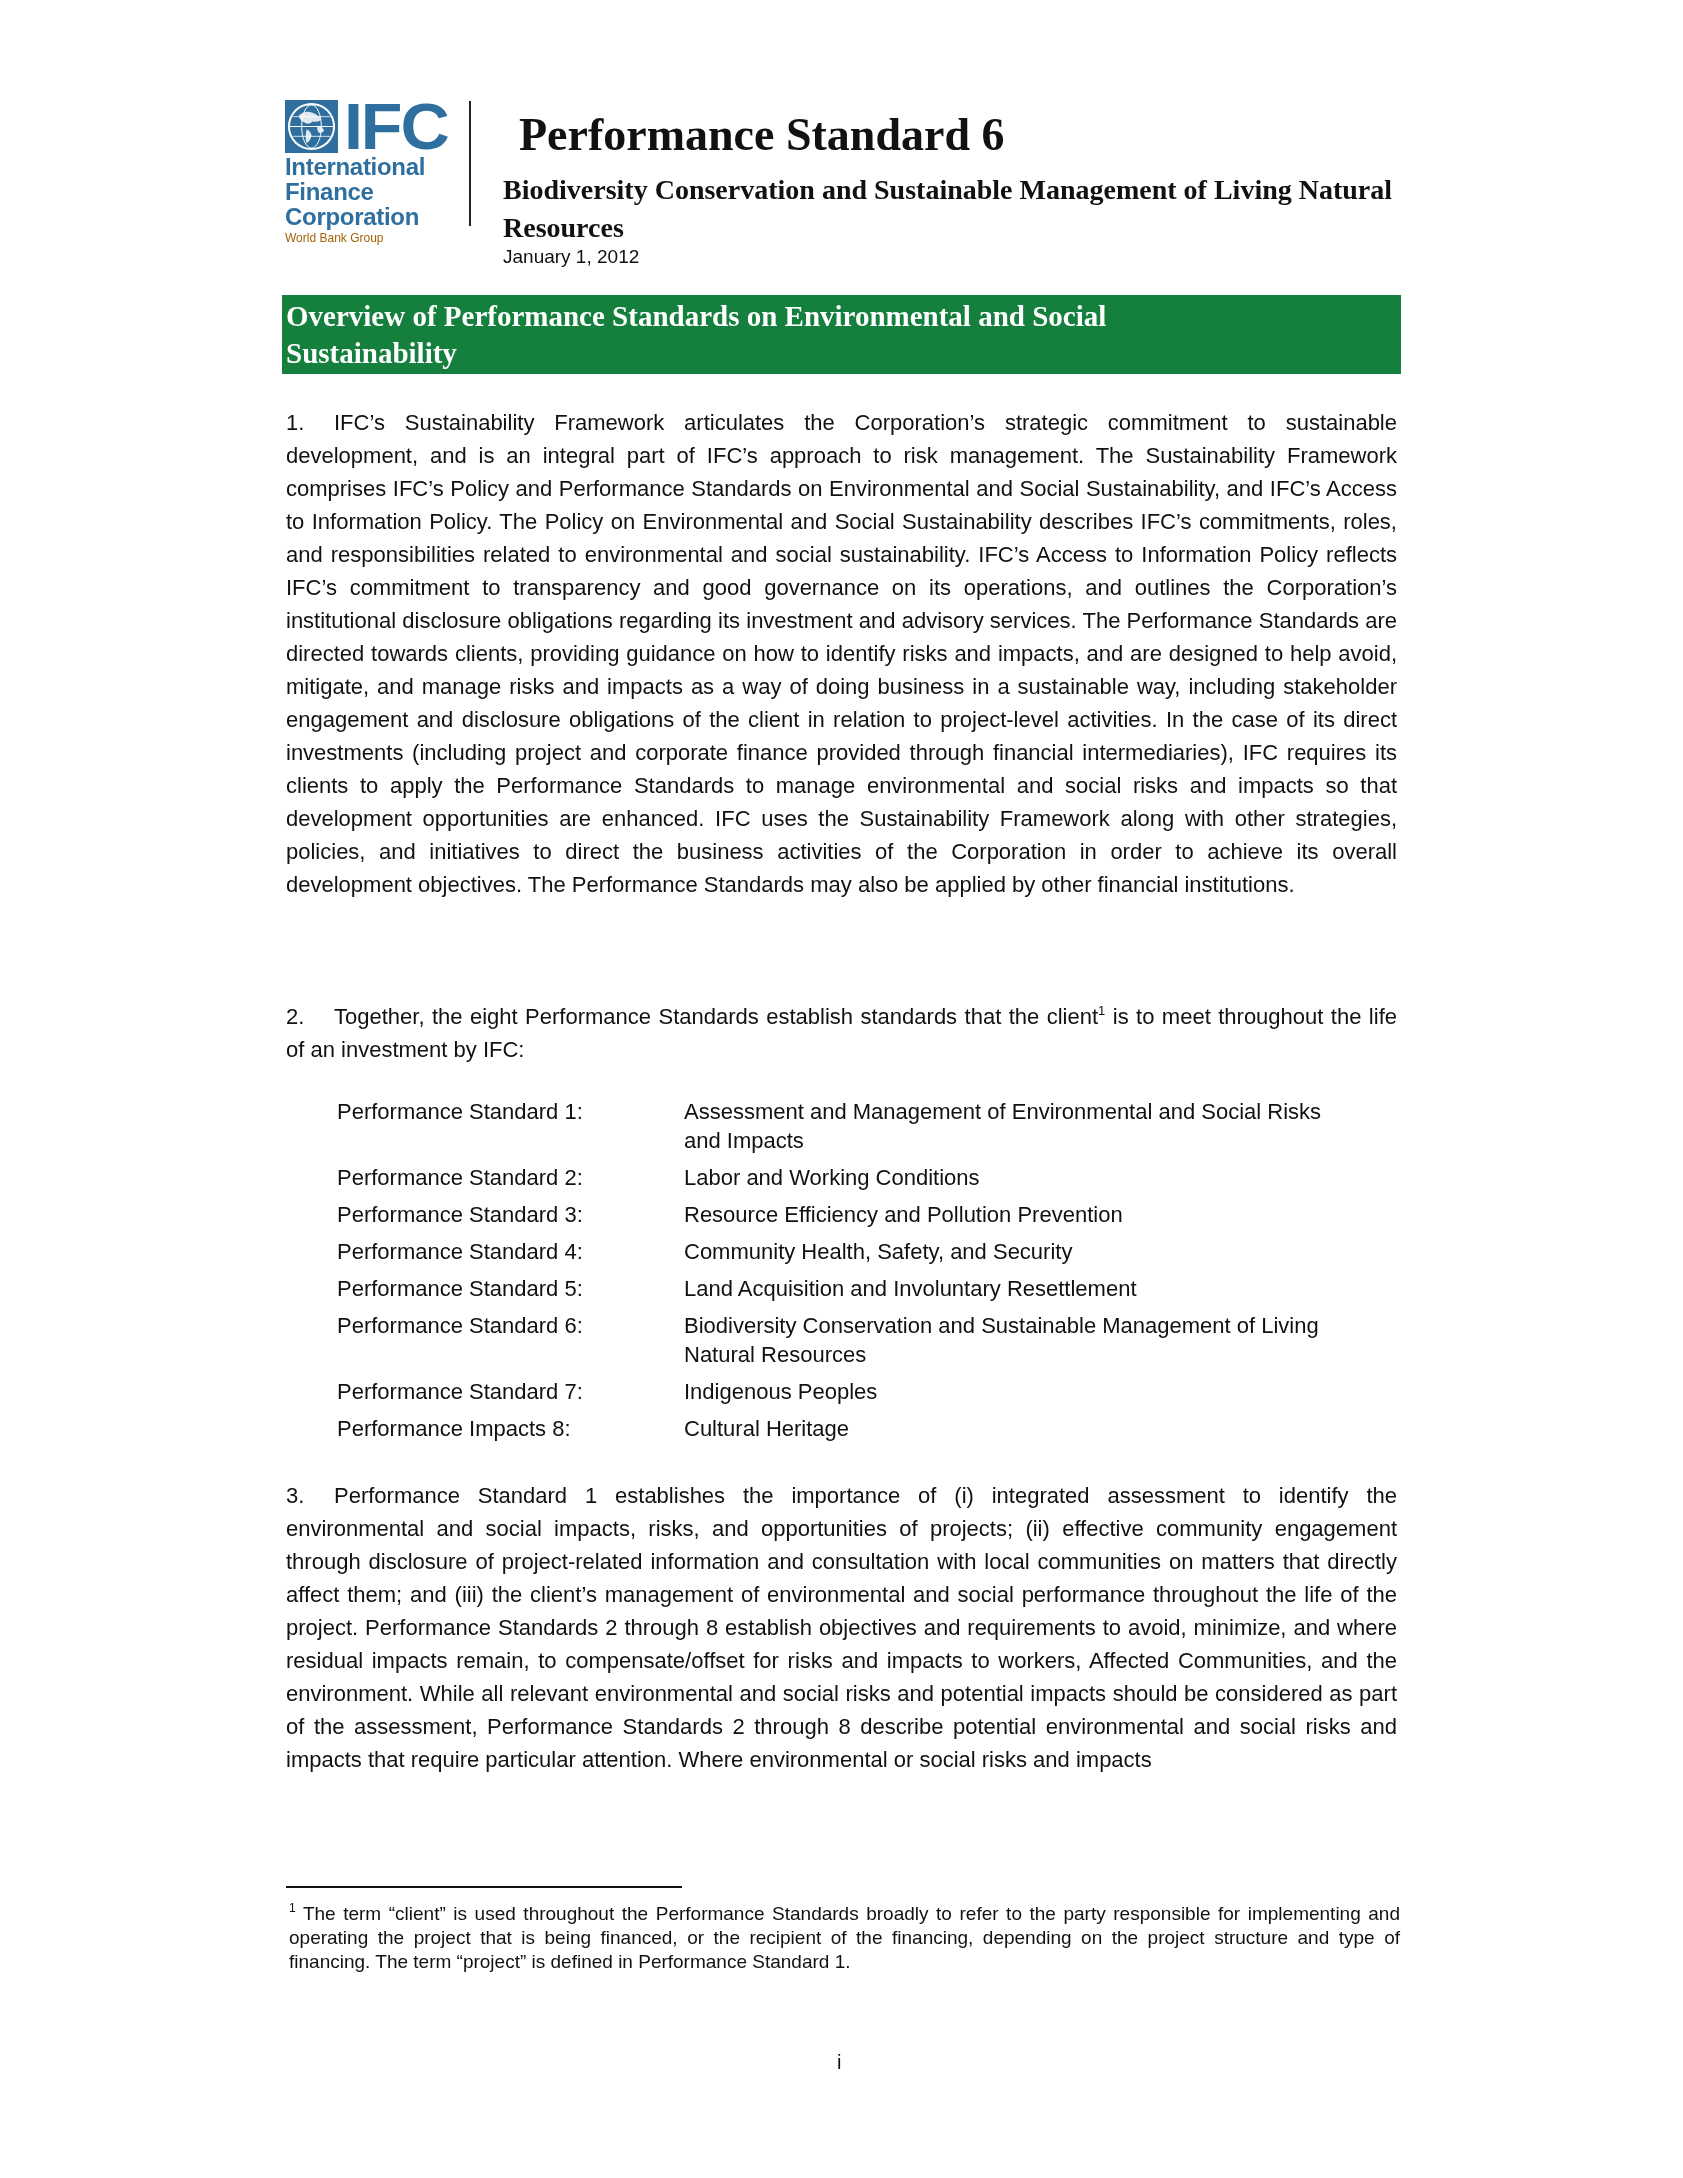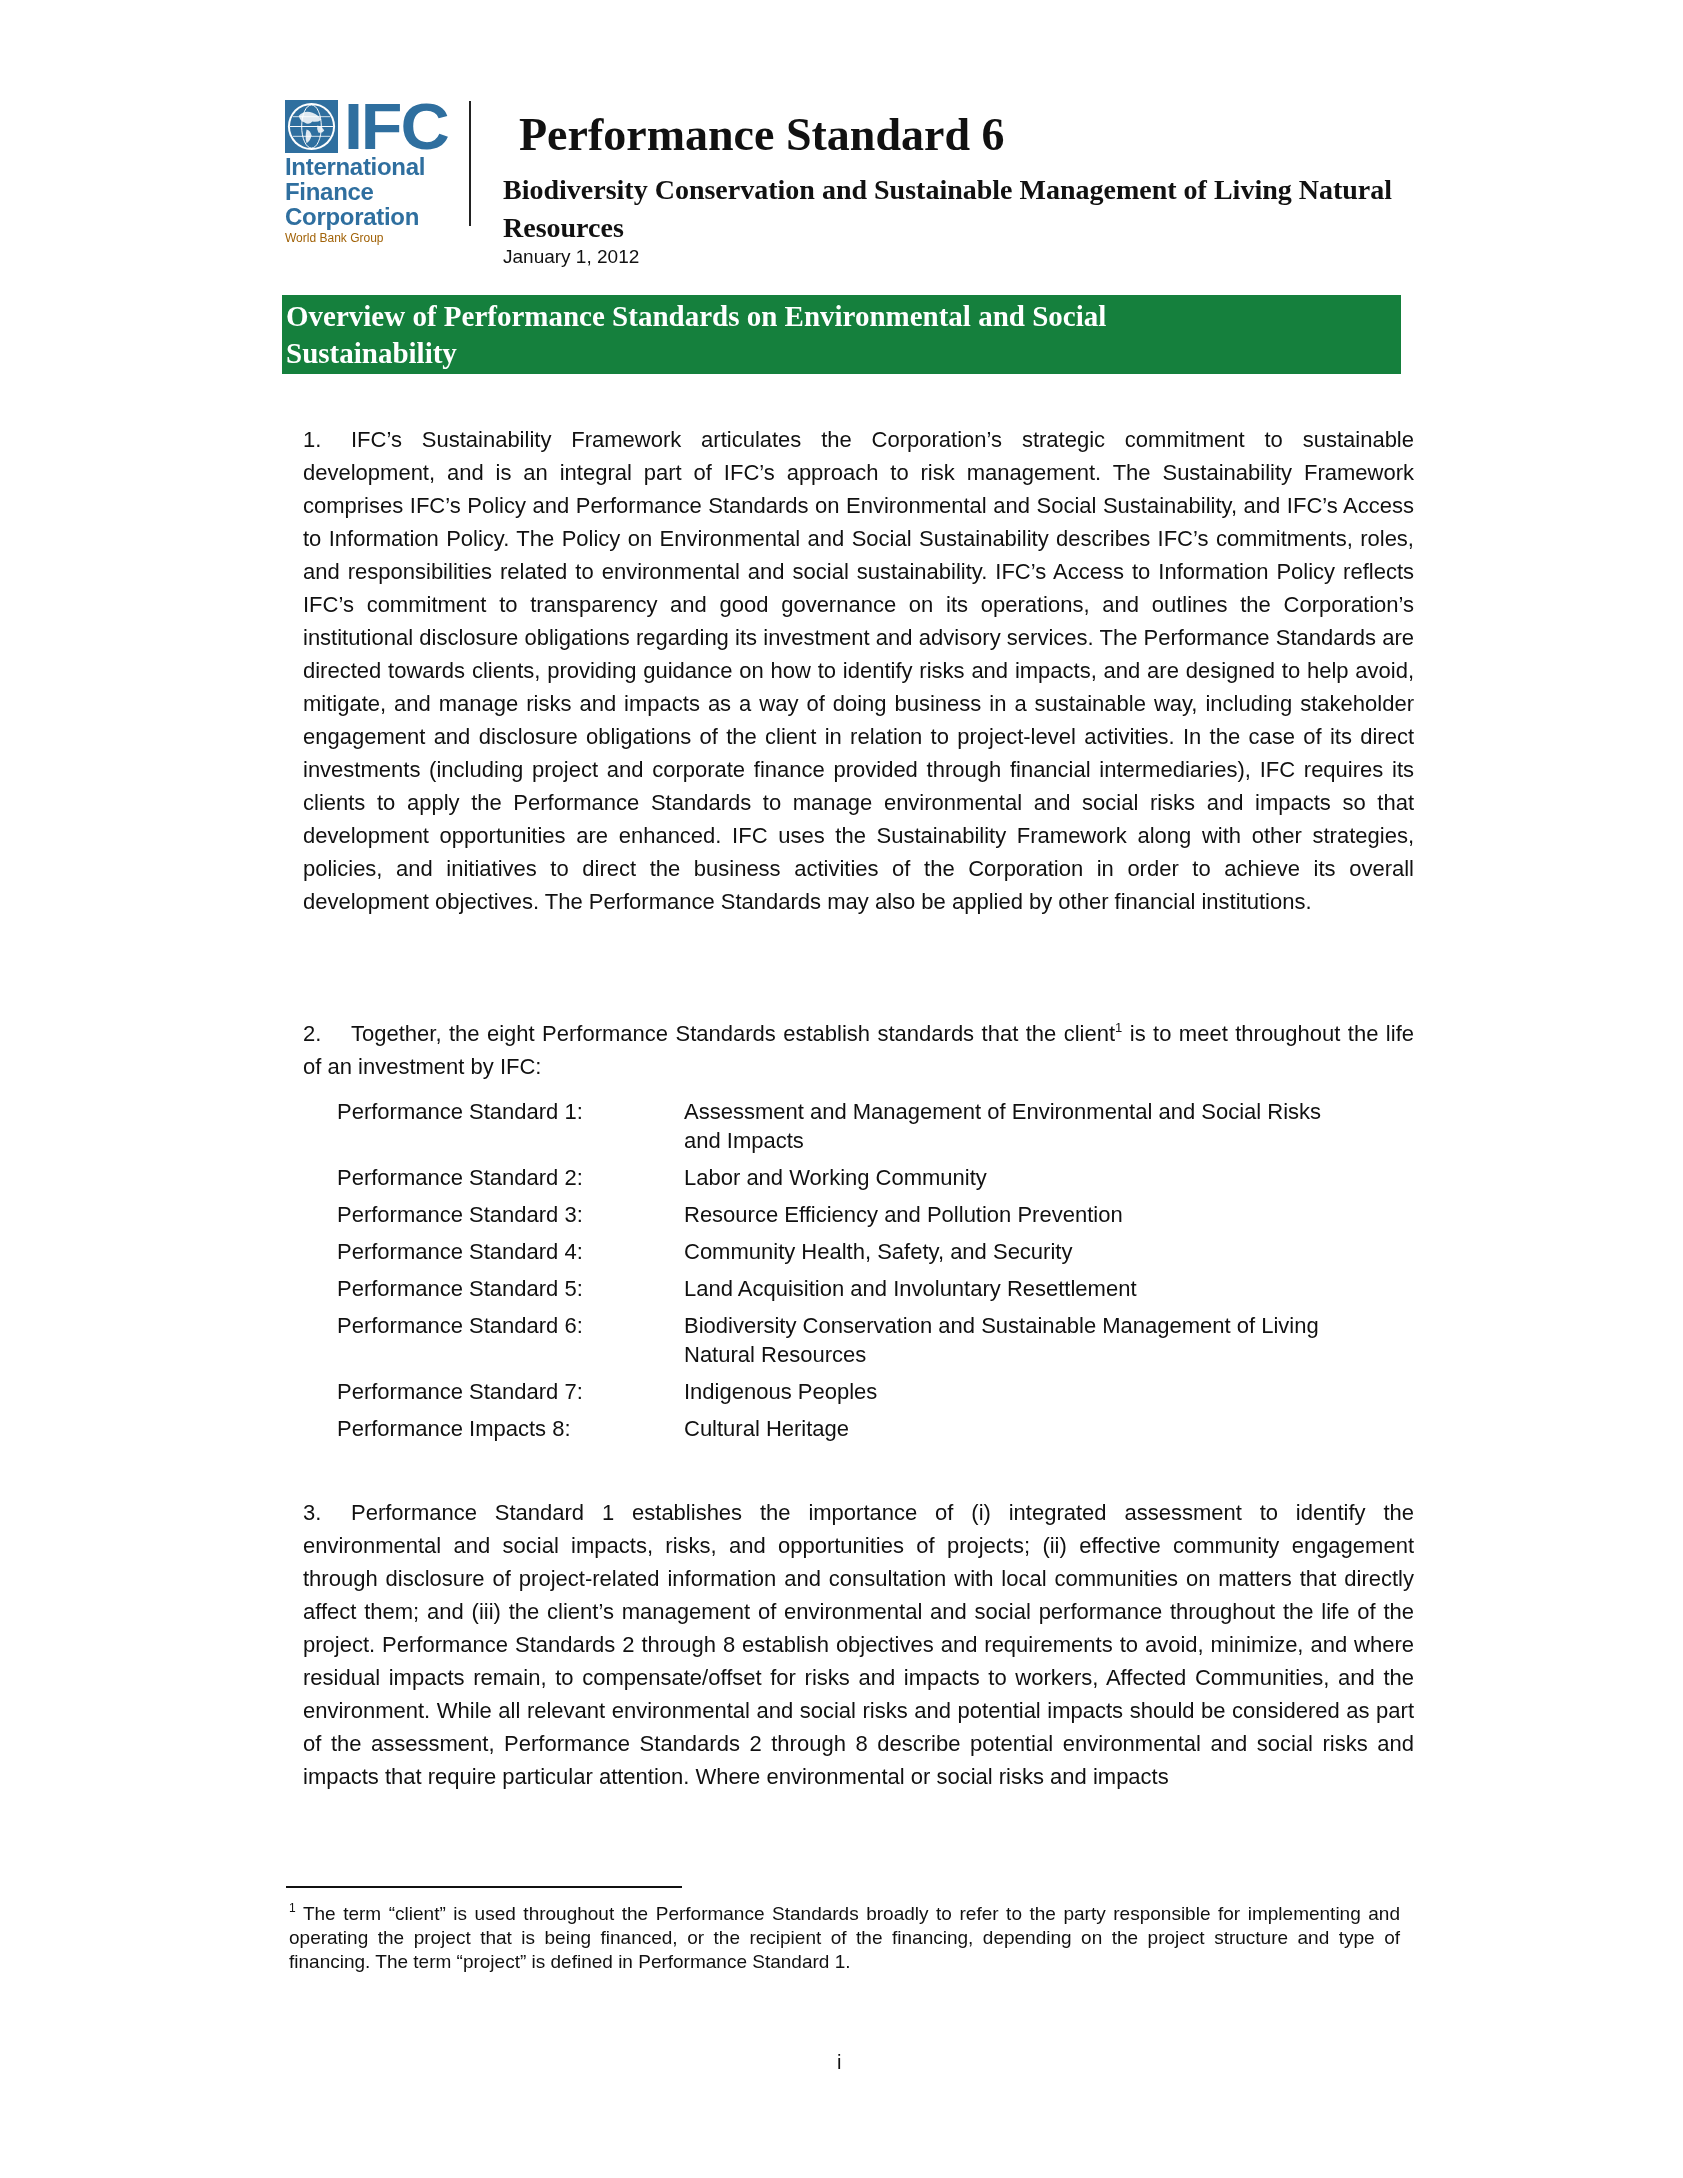--- a/index.html
+++ b/index.html
@@ -37,21 +37,21 @@
     .banner {
       position: absolute; left: 282px; top: 295px; width: 1119px; height: 79px;
       background: #15803d; color: #ffffff; box-sizing: border-box; padding: 3px 4px 0 4px;
     }
     .banner h2 {
       margin: 0; font-family: "Liberation Serif", serif; font-weight: 700;
       font-size: 29px; line-height: 37px; width: 990px;
     }
     .body-text {
       position: absolute; left: 286px; width: 1111px; font-size: 22px;
-      line-height: 33px; text-align: justify; margin: 17px;
+      line-height: 33px; text-align: justify; margin: 0;
     }
     .num { display: inline-block; width: 48px; }
     #p1 { top: 406px; }
     #p2 { top: 1000px; }
     #p3 { top: 1479px; }
     sup { font-size: 13px; line-height: 0; vertical-align: 9px; }
     .ps-list { position: absolute; left: 337px; top: 1097px; width: 1040px; font-size: 22px; }
     .ps-row { display: flex; line-height: 29px; margin-bottom: 8px; }
     .ps-name { width: 347px; flex: none; }
     .ps-desc { width: 673px; }
@@ -109,21 +109,21 @@
   <span class="num">2.</span><span>Together, the eight Performance Standards establish standards that the client</span><sup>1</sup><span> is to meet throughout the life of an investment by IFC:</span>
 </p>
 
 <div class="ps-list">
   <div class="ps-row">
     <span class="ps-name">Performance Standard 1:</span>
     <span class="ps-desc">Assessment and Management of Environmental and Social Risks and Impacts</span>
   </div>
   <div class="ps-row">
     <span class="ps-name">Performance Standard 2:</span>
-    <span class="ps-desc">Labor and Working Community</span>
+    <span class="ps-desc">Labor and Working Conditions</span>
   </div>
   <div class="ps-row">
     <span class="ps-name">Performance Standard 3:</span>
     <span class="ps-desc">Resource Efficiency and Pollution Prevention</span>
   </div>
   <div class="ps-row">
     <span class="ps-name">Performance Standard 4:</span>
     <span class="ps-desc">Community Health, Safety, and Security</span>
   </div>
   <div class="ps-row">

